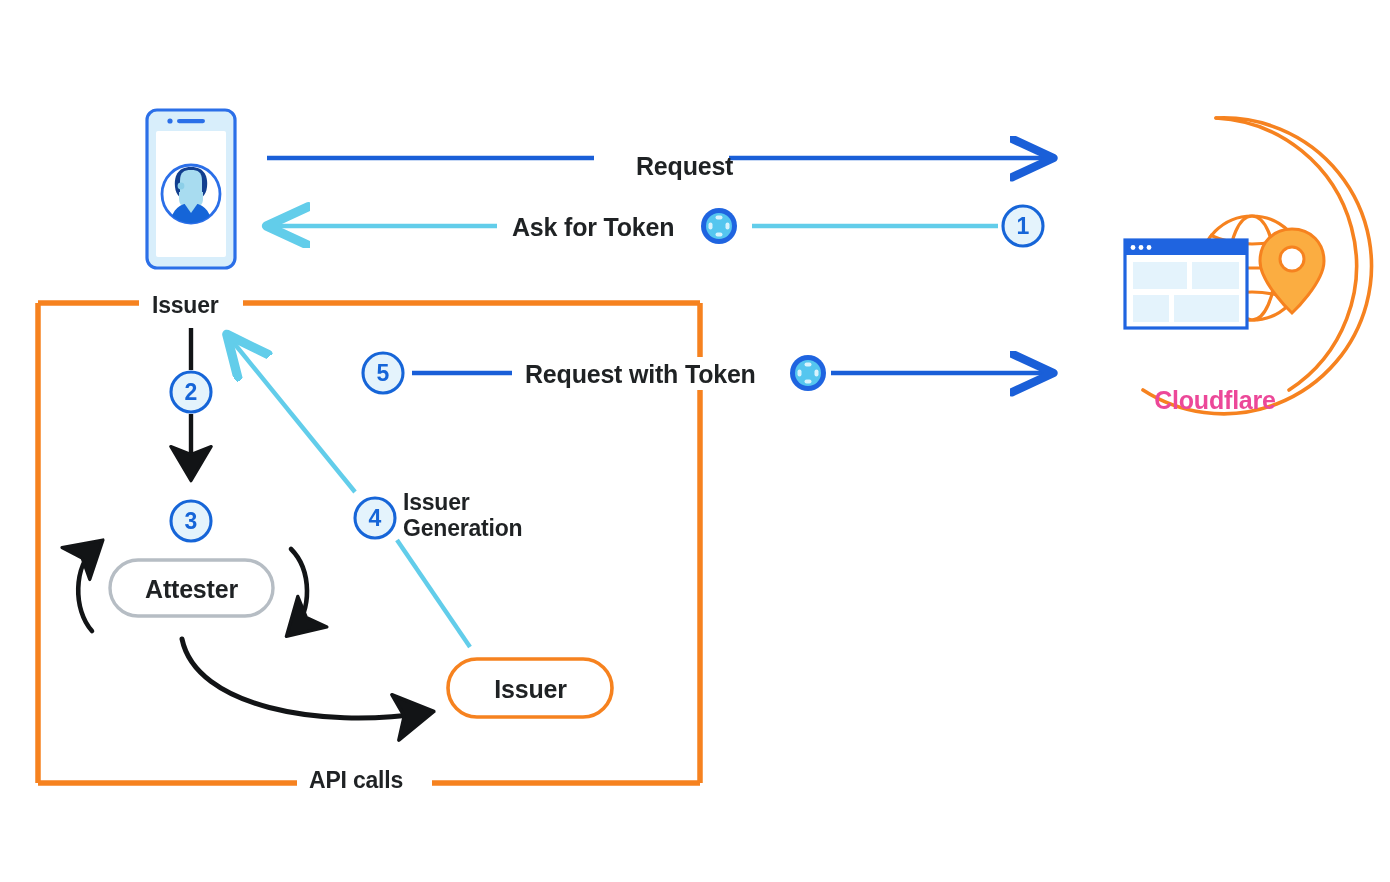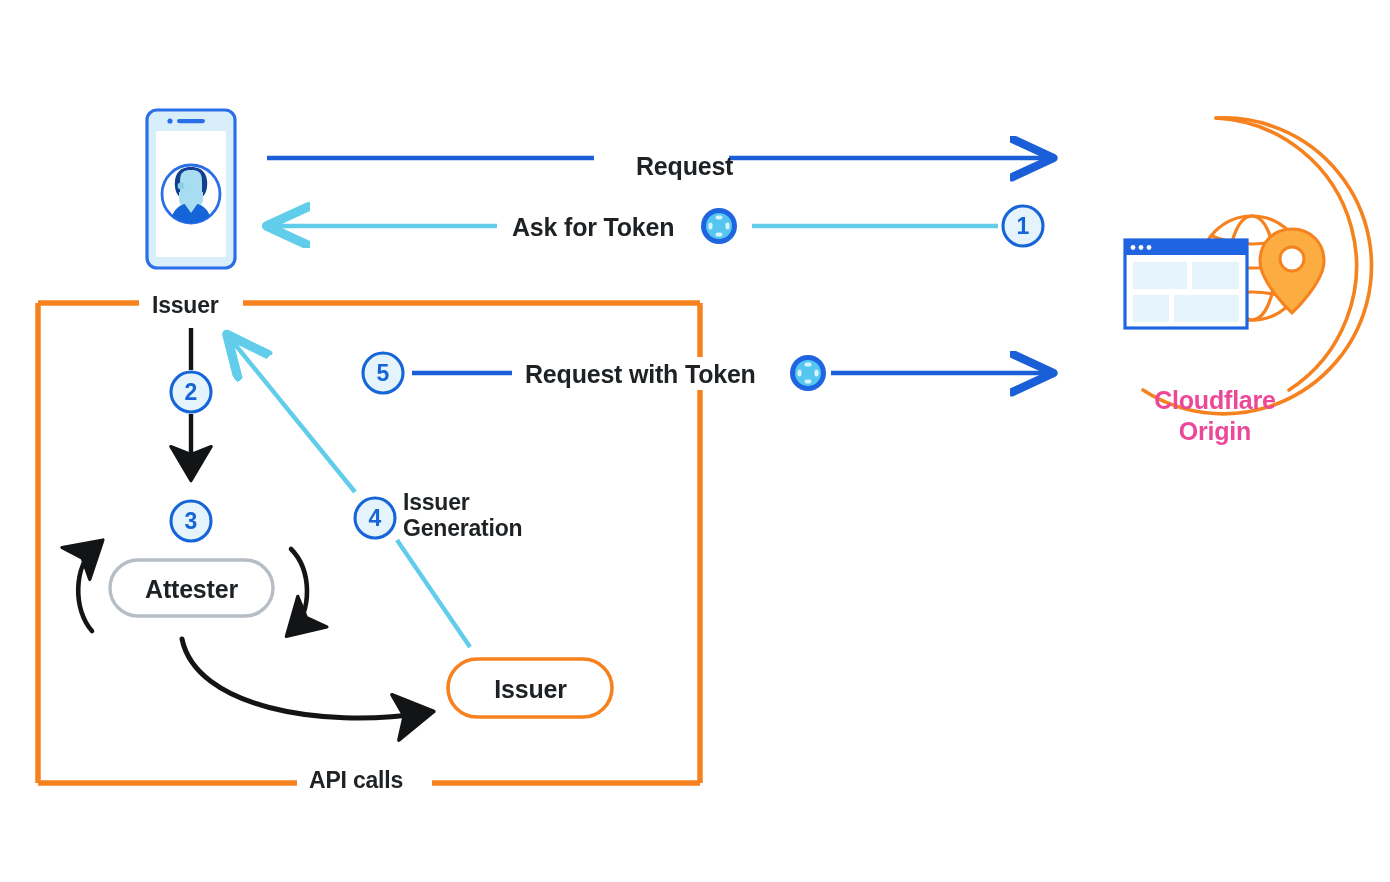--- a/index.html
+++ b/index.html
@@ -231,21 +231,20 @@
 
   <div class="lbl lbl-boundary" style="left:152px; top:292px;">Issuer</div>
 
   <div class="lbl lbl-boundary" style="left:309px; top:767px;">API calls</div>
 
   <div class="lbl lbl-node" style="left:135px; top:575px; width:113px; text-align:center;">Attester</div>
 
   <div class="lbl lbl-node" style="left:473px; top:675px; width:115px; text-align:center;">Issuer</div>
 
   <div class="lbl lbl-origin" style="left:1100px; top:385px; width:230px;">Cloudflare</div>
-  <div class="lbl lbl-origin" style="left:1100px; top:416px; width:230px;">Origin</div>
 
   <div class="num" style="left:1010px; top:215px; width:26px;">1</div>
   <div class="num" style="left:178px; top:381px; width:26px;">2</div>
   <div class="num" style="left:178px; top:510px; width:26px;">3</div>
   <div class="num" style="left:362px; top:507px; width:26px;">4</div>
   <div class="num" style="left:370px; top:362px; width:26px;">5</div>
 
 </div>
 
 </body></html>

